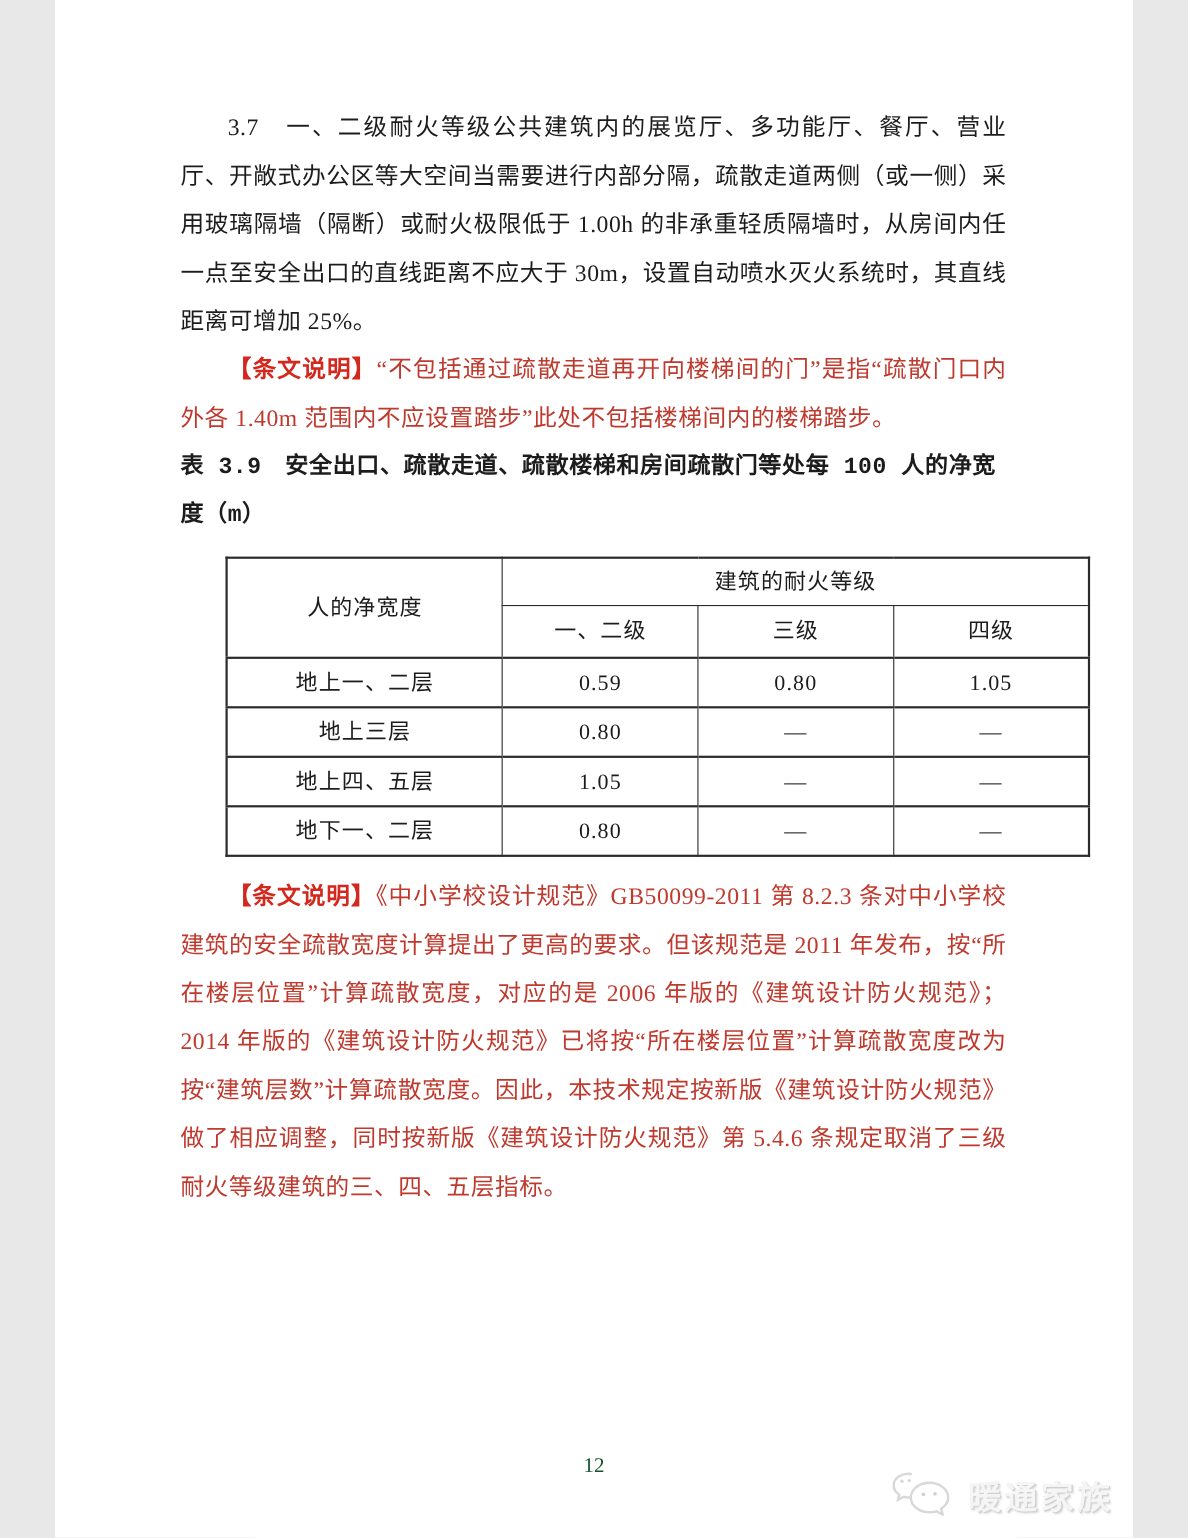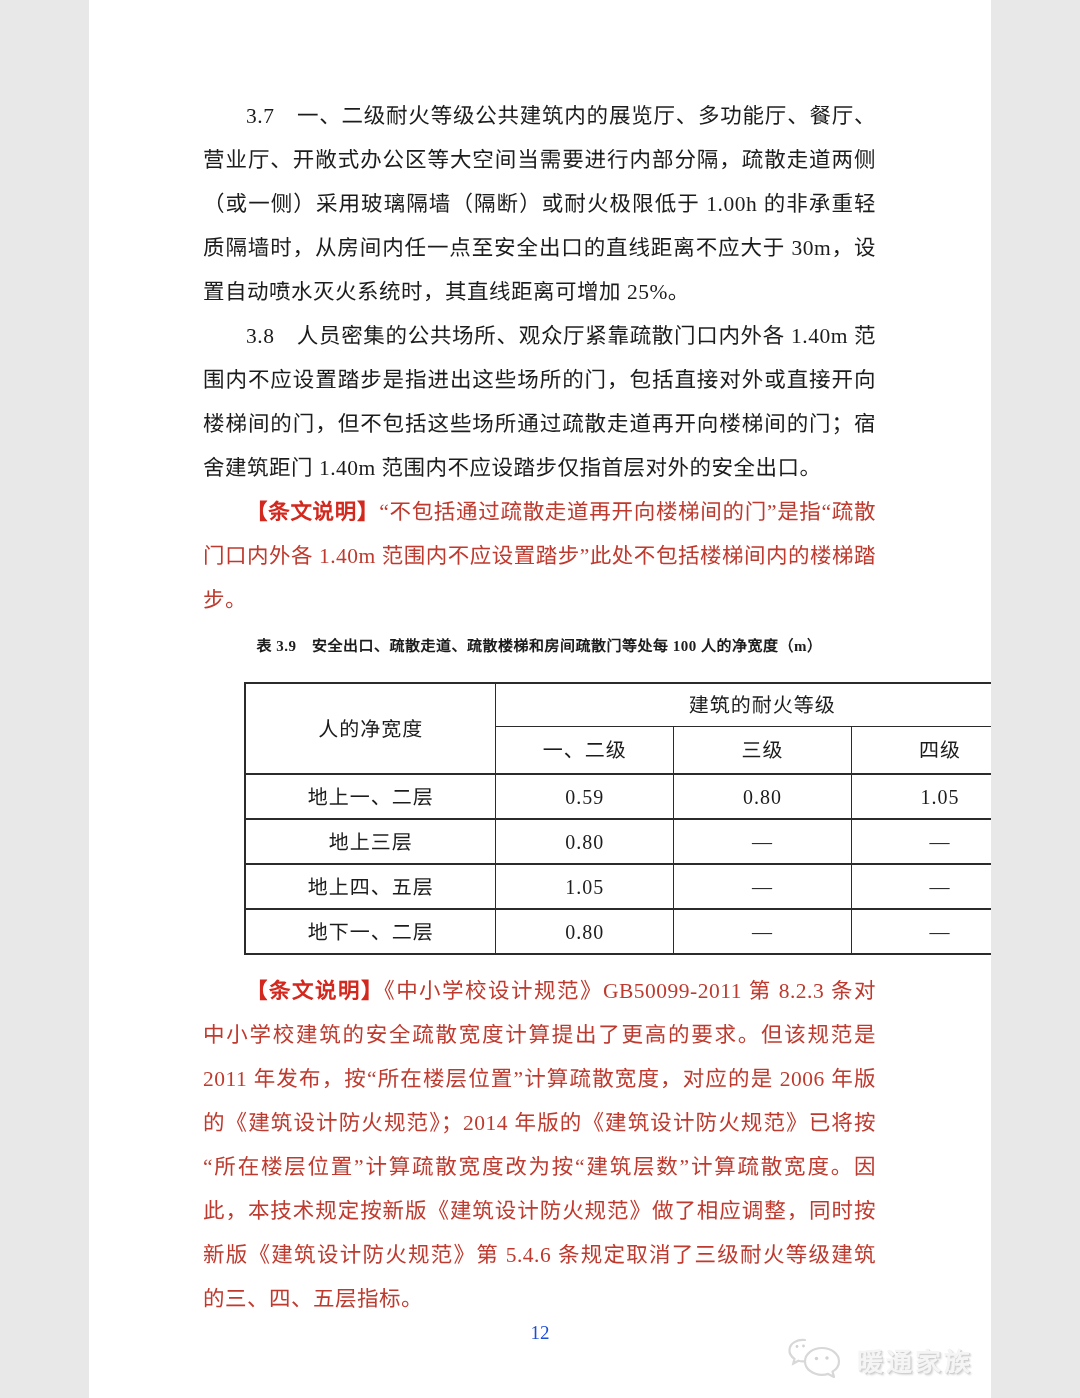--- a/index.html
+++ b/index.html
@@ -1,19 +1,19 @@
 <!DOCTYPE html>
 <html lang="zh-CN" style="--ink: #1c1c1c; --red: #bf3a2e; --red-bright: #d2281e; --line: #2b2b2b; --watermark: #f5f5f5;"><head>
 <meta charset="utf-8">
 <style>
   * { margin: 0; padding: 0; box-sizing: border-box; }
   html, body { background: #e8e8e8; }
   .page {
     position: relative;
-    width: 902px;
+    width: 980px;
     height: 1398px;
     margin: 0 auto;
     background: #ffffff;
     font-family: "Liberation Serif", "DejaVu Serif", serif;
     color: var(--ink, #1c1c1c);
     overflow: hidden;
   }
   .doc {
     padding: 94px 115px 0 114px;
     font-size: 21.5px;
@@ -24,24 +24,24 @@
     text-indent: 2em;
     letter-spacing: 0.5px;
   }
   .para.red { color: var(--red, #c0392b); }
   .note-label {
     font-family: "Liberation Sans", "DejaVu Sans", sans-serif;
     font-weight: bold;
     color: var(--red-bright, #d2281e);
   }
   .table-title {
-    font-family: Liberation Serif, serif;
+    font-family: Liberation Mono, monospace;
     font-weight: bold;
-    font-size: 15px;
-    text-align: center;
+    font-size: 21px;
+    text-align: left;
     text-indent: 0;
     letter-spacing: 0.5px;
     margin: 2px 0 14px 0;
   }
   table.spec {
     border-collapse: collapse;
     width: 786px;
     margin: 0 auto 0 41px;
     table-layout: fixed;
     font-size: 20px;
@@ -60,50 +60,49 @@
   table.spec tr.h1 td { height: 43px; }
   table.spec tr.h2 td { height: 48px; }
   table.spec tr.data td { height: 45px; border-top-width: 2px; }
   .num { letter-spacing: 0; }
   .footer-pagenum {
     position: absolute;
     left: 0; right: 0;
     bottom: 54px;
     text-align: center;
     font-size: 19px;
-    color: #1d4ed8;
+    color: #14532d;
   }
   .watermark {
     position: absolute;
     right: 18px;
     bottom: 16px;
     display: flex;
     align-items: center;
     gap: 10px;
     user-select: none;
   }
   .watermark-text {
     font-family: "Liberation Sans", "DejaVu Sans", sans-serif;
     font-weight: bold;
-    font-size: 26px;
+    font-size: 30px;
     letter-spacing: 3px;
     color: var(--watermark, #f5f5f5);
     text-shadow: 1px 1px 0 #cfcfcf, 2px 2px 2px #dcdcdc, -1px -1px 0 #ffffff;
   }
   .wechat-icon svg { display: block; }
 </style>
 </head>
 <body>
 
 <div class="page">
   <main class="doc">
 
     <p class="para">3.7　一、二级耐火等级公共建筑内的展览厅、多功能厅、餐厅、营业厅、开敞式办公区等大空间当需要进行内部分隔，疏散走道两侧（或一侧）采用玻璃隔墙（隔断）或耐火极限低于 1.00h 的非承重轻质隔墙时，从房间内任一点至安全出口的直线距离不应大于 30m，设置自动喷水灭火系统时，其直线距离可增加 25%。</p>
 
-    <p class="para">3.8　人员密集的公共场所、观众厅紧靠疏散门口内外各 1.40m 范围内不应设置踏步是指进出这些场所的门，包括直接对外或直接开向楼梯间的门，但不包括这些场所通过疏散走道再开向楼梯间的门；宿舍建筑距门 1.40m 范围内不应设踏步仅指首层对外的安全出口。</p>
 
     <p class="para red"><span class="note-label">【条文说明】</span><span>“不包括通过疏散走道再开向楼梯间的门”是指“疏散门口内外各 1.40m 范围内不应设置踏步”此处不包括楼梯间内的楼梯踏步。</span></p>
 
 
     <h3 class="table-title">表 3.9　安全出口、疏散走道、疏散楼梯和房间疏散门等处每 100 人的净宽度（m）</h3>
 
     <table class="spec">
       <colgroup>
         <col class="c1">
           <col class="cn">

